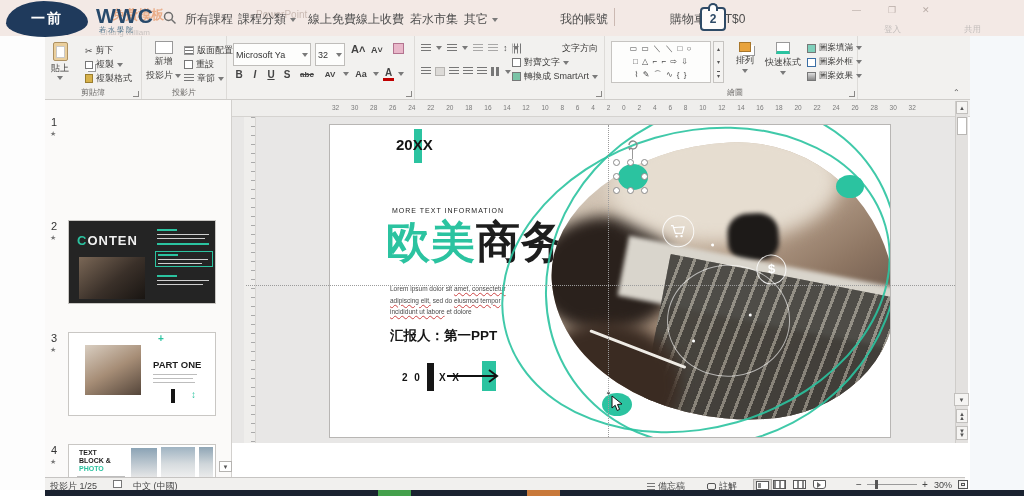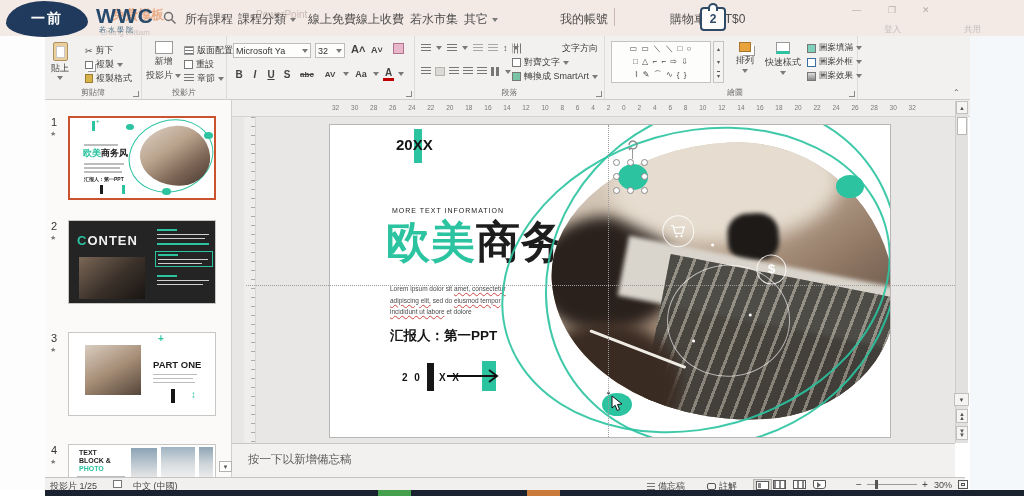--- a/index.html
+++ b/index.html
@@ -22,21 +22,21 @@
   .cartbox { position:absolute; left:700px; top:7px; width:26px; height:24px; border:2px solid #2e4a66; border-radius:4px;
              background:#fdfbfa; display:flex; align-items:center; justify-content:center; font-size:12px; font-weight:bold; color:#2e4a66; }
   .cartbox .handle { position:absolute; top:-6px; left:6px; width:10px; height:8px; border:2px solid #2e4a66; border-bottom:none; border-radius:5px 5px 0 0; }
 
   
   .ribbon { position:absolute; left:45px; top:36px; width:925px; height:64px; background:#f2f1ef; border-bottom:1px solid #cfcdca; z-index:10; }
   .grp { position:absolute; top:0; height:63px; border-right:1px solid #dddbd8; }
   .g-label { position:absolute; bottom:1px; left:0; right:0; text-align:center; font-size:8px; color:#6e6c6a; }
   .launcher { position:absolute; bottom:2px; right:2px; width:6px; height:6px; border-right:1px solid #8a8886; border-bottom:1px solid #8a8886; }
   .rbtn { position:absolute; font-size:9px; color:#3f3e3d; display:flex; align-items:center; gap:3px; white-space:nowrap; cursor:pointer; }
-  .combo { background:#fdfdfc; border:1px solid #bfbdba; height:15px; display:flex; align-items:center; justify-content:space-between; padding:0 2px; font-size:9px; color:#333; }
+  .combo { background:#fdfdfc; border:1px solid #bfbdba; height:23px; display:flex; align-items:center; justify-content:space-between; padding:0 2px; font-size:9px; color:#333; }
   .fmt { font-size:10px; font-weight:bold; color:#444; width:12px; text-align:center; }
   .lines-ic { width:10px; height:9px; background:repeating-linear-gradient(#777 0 1px, transparent 1px 3px); display:inline-block; }
   .sq-ic { width:9px; height:9px; border:1px solid #777; display:inline-block; background:#fff; }
   .press { background:#dcdad7; border:1px solid #b6b4b1; }
   .shape-gal { position:absolute; left:6px; top:5px; width:100px; height:42px; background:#fdfdfc; border:1px solid #c6c4c1;
                font-size:8px; color:#4a4a4a; line-height:13px; text-align:center; letter-spacing:1px; overflow:hidden; }
   .gal-scroll { position:absolute; left:108px; top:5px; width:11px; height:42px; border:1px solid #c6c4c1; background:#f4f3f1;
                 display:flex; flex-direction:column; align-items:center; justify-content:space-around; font-size:6px; color:#555; }
 
   
@@ -247,21 +247,20 @@
       <div class="rbtn" style="left:97px;top:20px;">
           <span class="sq-ic"></span>
           <span>對齊文字</span>
           <span class="caret-dn"></span>
         </div>
       <div class="rbtn" style="left:97px;top:34px;">
           <span class="sq-ic" style="background:#7ac3a6;"></span>
           <span>轉換成 SmartArt</span>
           <span class="caret-dn"></span>
         </div>
-      <div class="g-label">段落</div>
       <div class="launcher"></div>
     </div>
 
     <div class="grp" style="left:560px;width:253px;">
       <div class="shape-gal">
         <div>▭ ▭ ＼ ＼ □ ○</div>
         <div>□ △ ⌐ ⌐ ⇨ ⇩</div>
         <div>⌇ ✎ ⌒ ∿ { }</div>
       </div>
       <div class="gal-scroll">
@@ -303,37 +302,20 @@
   </div>
 
   <div class="rulerh">
     <span class="nums">32 30 28 26 24 22 20 18 16 14 12 10 8 6 4 2 0 2 4 6 8 10 12 14 16 18 20 22 24 26 28 30 32</span>
   </div>
   <div class="rulerv"></div>
 
   <div class="thumb-panel">
     <span class="tnum" style="top:16px;">1</span>
     <span class="tstar" style="top:30px;">★</span>
-    <div class="tbox sel" style="top:16px;">
-      <span class="abs" style="left:26px;top:0;font-size:6px;color:var(--accent);font-weight:bold;">+</span>
-      <div class="abs" style="left:22px;top:3px;width:3px;height:10px;background:var(--accent);"></div>
-      <div class="abs" style="left:58px;top:2px;width:86px;height:72px;border:1px solid var(--accent);border-radius:50%;transform:rotate(-18deg);"></div>
-      <div class="abs" style="left:70px;top:8px;width:70px;height:60px;border-radius:55% 45% 42% 58%/48% 55% 45% 52%;transform:rotate(-4deg);background:linear-gradient(150deg,#ddd2c5 0%,#b9a28c 40%,#7c6454 70%,#463a31 100%);"></div>
-      <div class="abs" style="left:56px;top:6px;width:8px;height:6px;background:var(--accent);border-radius:50%;"></div>
-      <div class="abs" style="left:134px;top:14px;width:9px;height:7px;background:var(--accent);border-radius:50%;"></div>
-      <div class="abs" style="left:92px;top:70px;width:9px;height:7px;background:var(--accent);border-radius:50%;"></div>
-      <div class="mline" style="left:14px;top:26px;width:34px;height:2px;"></div>
-      <div class="abs" style="left:13px;top:29px;font-size:9px;font-weight:900;"><span class="teal">欧美</span><span style="color:#222;">商务风</span></div>
-      <div class="mline" style="left:14px;top:45px;width:40px;"></div>
-      <div class="mline" style="left:14px;top:49px;width:36px;"></div>
-      <div class="mline" style="left:14px;top:53px;width:38px;"></div>
-      <div class="abs" style="left:14px;top:58px;font-size:5px;font-weight:800;color:#222;">汇报人：第一PPT</div>
-      <div class="abs" style="left:30px;top:67px;width:3px;height:9px;background:#1c1c1c;"></div>
-      <div class="abs" style="left:52px;top:67px;width:3px;height:9px;background:var(--accent);"></div>
-    </div>
 
     <span class="tnum" style="top:120px;">2</span>
     <span class="tstar" style="top:134px;">★</span>
     <div class="tbox" style="top:120px;background:#242424;">
       <div class="abs" style="left:8px;top:12px;font-size:13px;font-weight:900;letter-spacing:1px;"><span class="teal">C</span><span style="color:#f0f0f0;">ONTEN</span></div>
       <div class="abs" style="left:10px;top:36px;width:66px;height:42px;background:linear-gradient(140deg,#7a6756 0%,#3a3029 55%,#191512 100%);"></div>
       <div class="abs" style="left:88px;top:8px;width:20px;height:2px;background:var(--accent);"></div>
       <div class="mline" style="left:88px;top:13px;width:52px;height:1px;background:#cfcfcf;"></div>
       <div class="mline" style="left:88px;top:17px;width:48px;height:1px;background:#cfcfcf;"></div>
       <div class="abs" style="left:88px;top:22px;width:52px;height:2px;background:var(--accent);"></div>
@@ -468,23 +450,20 @@
     <div class="sbtn" style="left:0;top:308px;width:12px;height:14px;flex-direction:column;line-height:4px;">
         <span>▲</span>
         <span>▲</span>
       </div>
     <div class="sbtn" style="left:0;top:325px;width:12px;height:14px;flex-direction:column;line-height:4px;">
         <span>▼</span>
         <span>▼</span>
       </div>
   </div>
 
-  <div class="notes">
-    <span class="abs" style="left:16px;top:8px;font-size:11.5px;color:#5a5a5a;">按一下以新增備忘稿</span>
-  </div>
   <div class="abs" style="left:219px;top:461px;width:13px;height:11px;background:#fff;border:1px solid #b5b3b0;z-index:8;display:flex;align-items:center;justify-content:center;font-size:6px;color:#555;">▼</div>
 
   <div class="statusbar">
     <span class="abs" style="left:5px;top:2px;">投影片 1/25</span>
     <span class="abs" style="left:68px;top:2px;width:9px;height:8px;border:1px solid #777;background:#fff;"></span>
     <span class="abs" style="left:88px;top:2px;">中文 (中國)</span>
 
     <span class="abs" style="left:602px;top:2px;display:flex;gap:3px;align-items:center;">
         <span class="lines-ic" style="width:8px;height:7px;"></span>
         <span>備忘稿</span>

